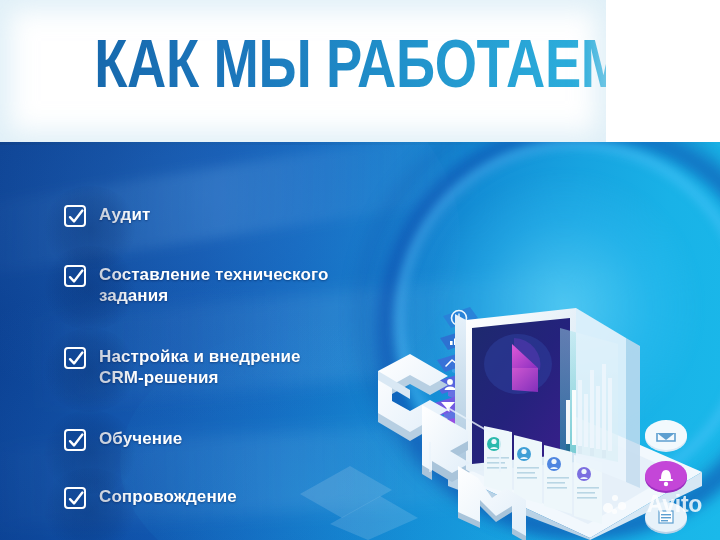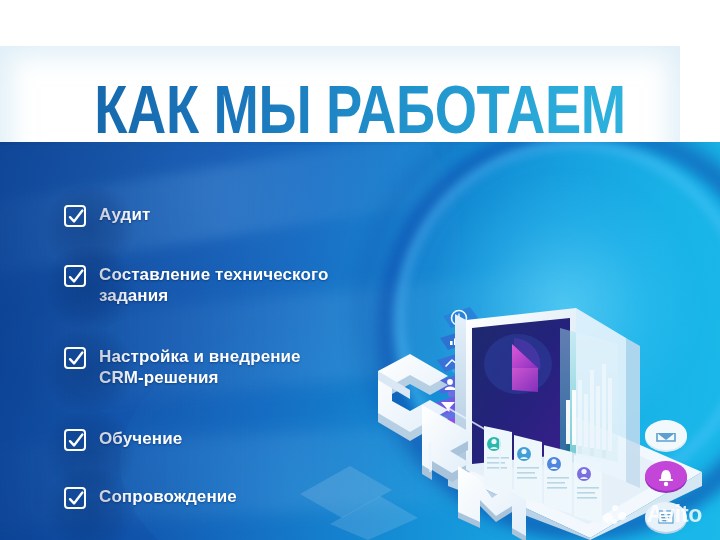--- a/index.html
+++ b/index.html
@@ -2,25 +2,24 @@
 <html><head>
 <meta charset="utf-8">
 <style>
   html,body{margin:0;padding:0;background:#fff;}
   body{width:720px;height:540px;overflow:hidden;font-family:"Liberation Sans","DejaVu Sans",sans-serif;}
 
   #poster{position:relative;width:720px;height:540px;overflow:hidden;}
 
   
   .header-band{
-    position:absolute;left:0;top:0;width:680px;height:142px;
+    position:absolute;left:0;top:0;width:606px;height:142px;
     background:
       radial-gradient(120% 150% at 50% 50%, #ffffff 52%, #f4fafd 70%, #dceef7 88%, #cfe6f2 100%);
     overflow:hidden;
-    margin-top:46px;
   }
   .header-band:after{
     content:"";position:absolute;inset:0;
     box-shadow:inset 0 0 26px 10px rgba(197,226,240,.55);
     pointer-events:none;
   }
   .poster-title{
     position:absolute;left:0;top:28px;width:720px;
     text-align:center;
     font-family:"Liberation Sans","DejaVu Sans",sans-serif;
@@ -117,21 +116,21 @@
     letter-spacing:.1px;text-shadow:0 1px 2px rgba(2,25,70,.45);
     font-family:"Liberation Sans","DejaVu Sans",sans-serif;
     white-space:pre-line;
   }
 
   
   .illus{position:absolute;left:0;top:0;width:720px;height:398px;pointer-events:none;}
 
   
   .avito-wm{
-    position:absolute;right:18px;bottom:14px;display:flex;align-items:flex-end;gap:20px;
+    position:absolute;right:18px;bottom:24px;display:flex;align-items:flex-end;gap:20px;
     opacity:.82;
   }
   .avito-dots{position:relative;width:24px;height:22px;flex:0 0 auto;}
   .avito-dots i{position:absolute;border-radius:50%;background:#ffffff;display:block;}
   .avito-text{
     color:#ffffff;font-weight:700;font-size:23px;line-height:23px;
     font-family:"Liberation Sans","DejaVu Sans",sans-serif;letter-spacing:-.3px;
   }
 </style>
 </head>

